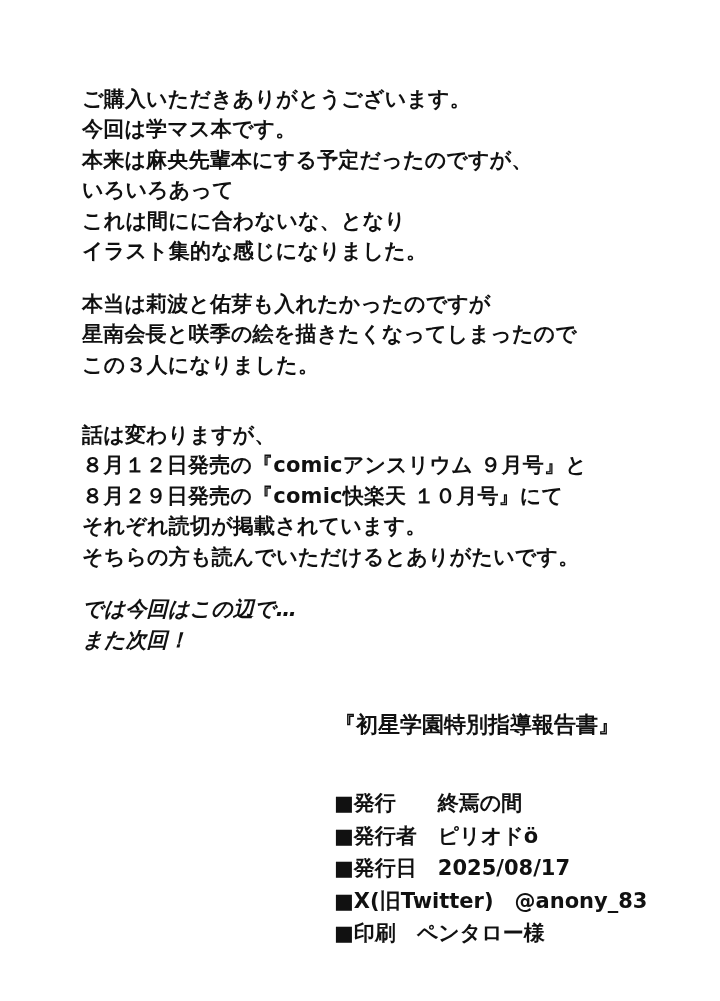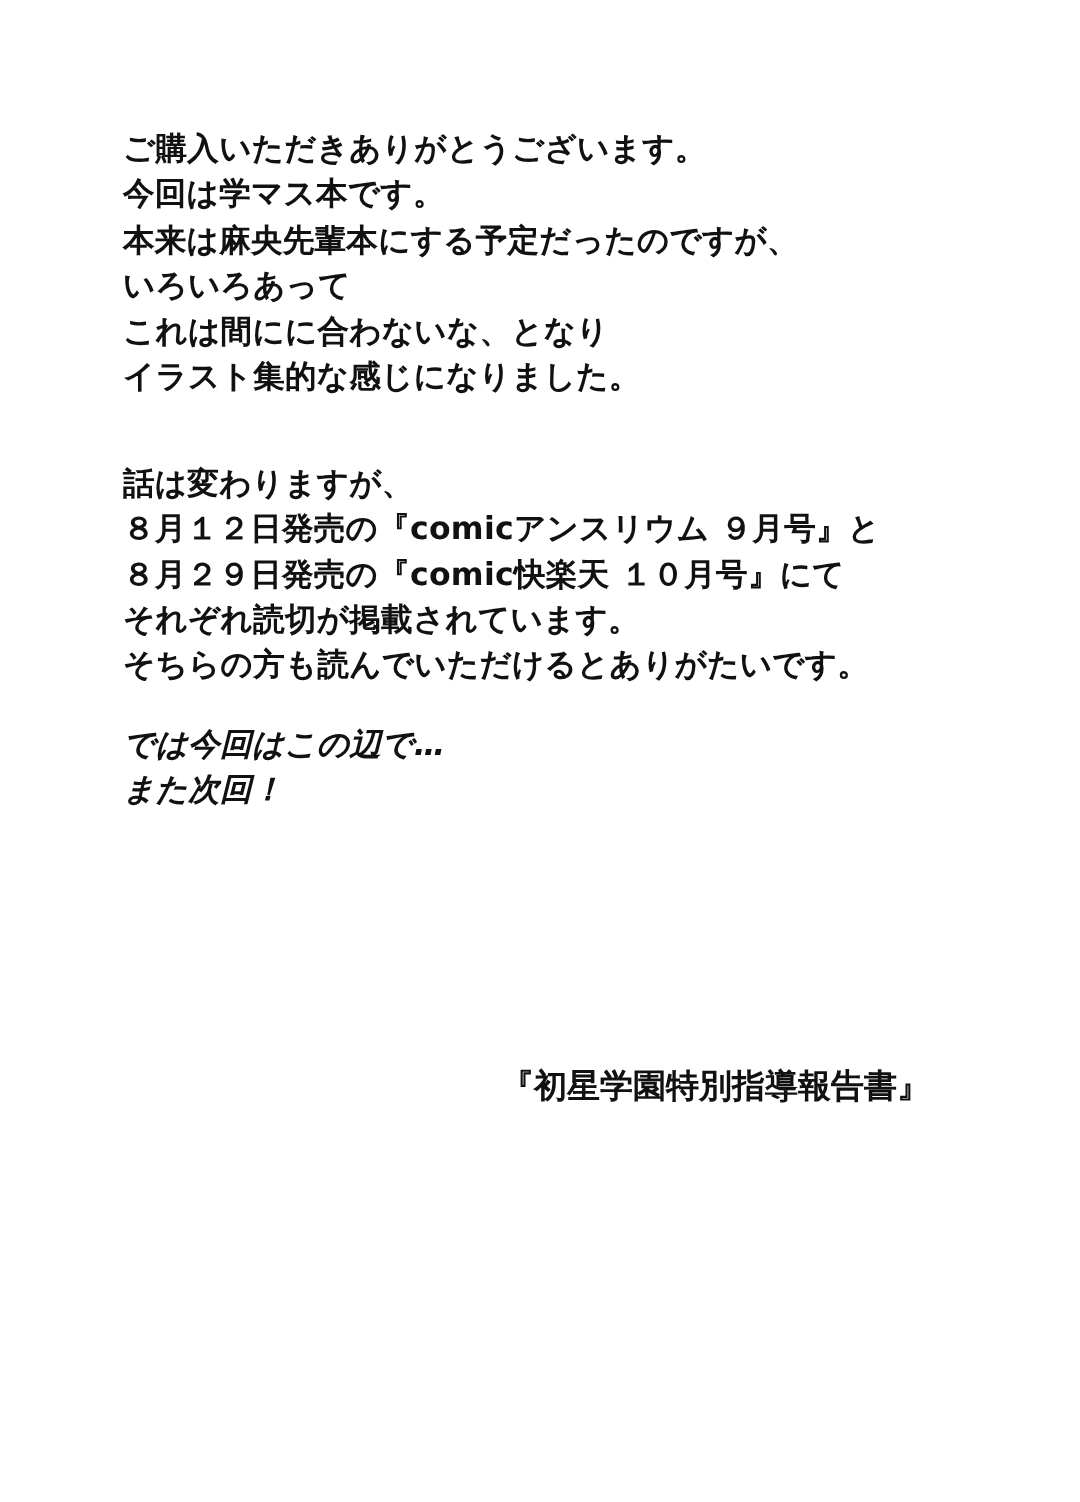--- a/index.html
+++ b/index.html
@@ -76,27 +76,37 @@
 
 <div class="page">
 
   <div class="afterword">
     <p class="para">ご購入いただきありがとうございます。
 今回は学マス本です。
 本来は麻央先輩本にする予定だったのですが、
 いろいろあって
 これは間にに合わないな、となり
 イラスト集的な感じになりました。</p>
+    <p class="para">本当は莉波と佑芽も入れたかったのですが
+星南会長と咲季の絵を描きたくなってしまったので
+この３人になりました。</p>
     <div class="spacer-lg"></div>
     <p class="para">話は変わりますが、
 ８月１２日発売の『comicアンスリウム ９月号』と
 ８月２９日発売の『comic快楽天 １０月号』にて
 それぞれ読切が掲載されています。
 そちらの方も読んでいただけるとありがたいです。</p>
     <p class="para">では今回はこの辺で…
 また次回！</p>
   </div>
 
   <div class="colophon">
     <p class="colophon-subtitle">『初星学園特別指導報告書』</p>
+    <ul class="colophon-list">
+      <li>■発行　　終焉の間</li>
+      <li>■発行者　ピリオドö</li>
+      <li>■発行日　2025/08/17</li>
+      <li>■X(旧Twitter)　@anony_83</li>
+      <li>■印刷　ペンタロー様</li>
+    </ul>
   </div>
 
 </div>
 
 </body></html>

